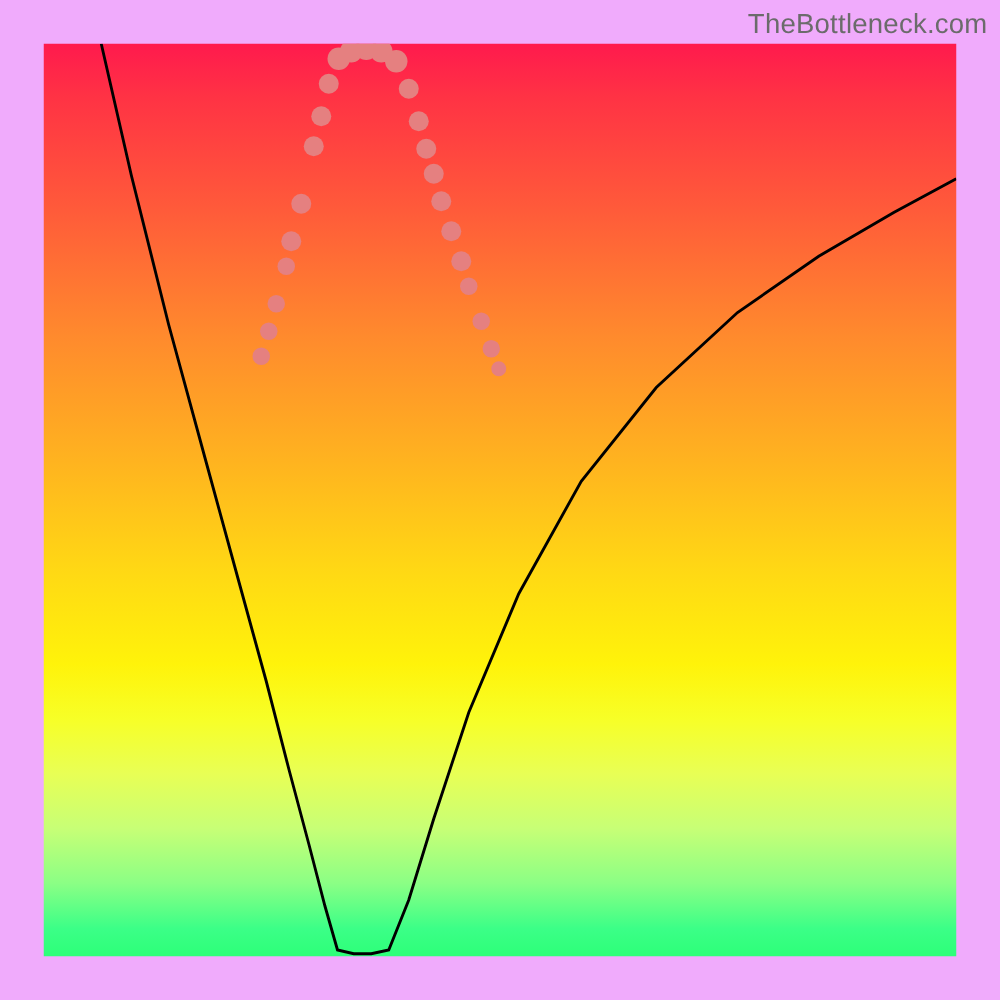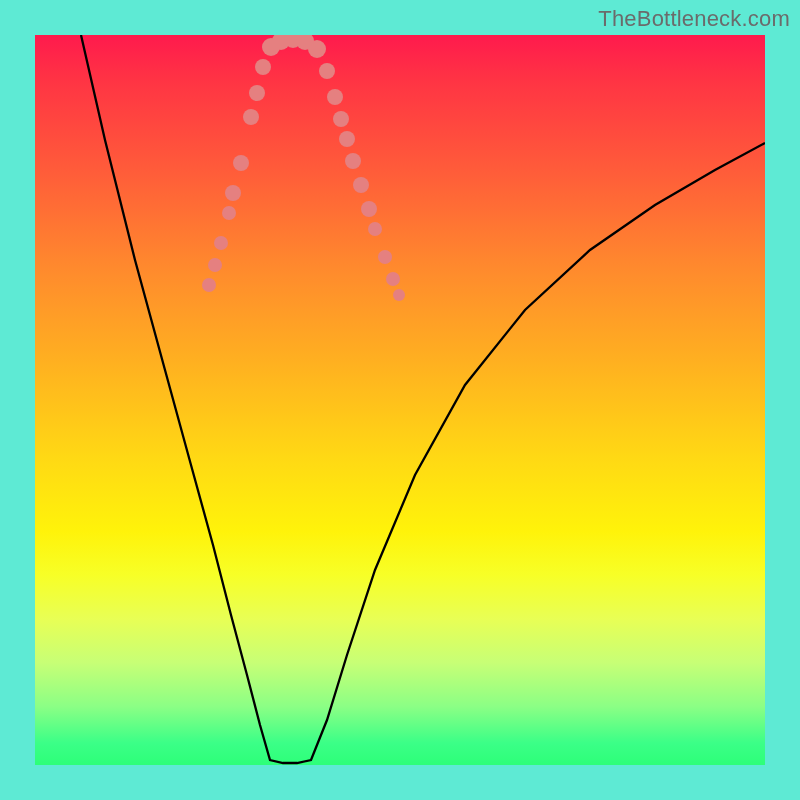--- a/index.html
+++ b/index.html
@@ -8,21 +8,21 @@
     width: 800px;
     height: 800px;
     overflow: hidden;
     background: #000;
     font-family: Arial, Helvetica, sans-serif;
   }
   .frame {
     position: relative;
     width: 800px;
     height: 800px;
-    background: #5eead4;
+    background: #f0abfc;
   }
   .plot-area {
     position: absolute;
     left: 35px;
     top: 35px;
     width: 730px;
     height: 730px;
     
     background: linear-gradient(to bottom,
       #ff1a4d 0%,

